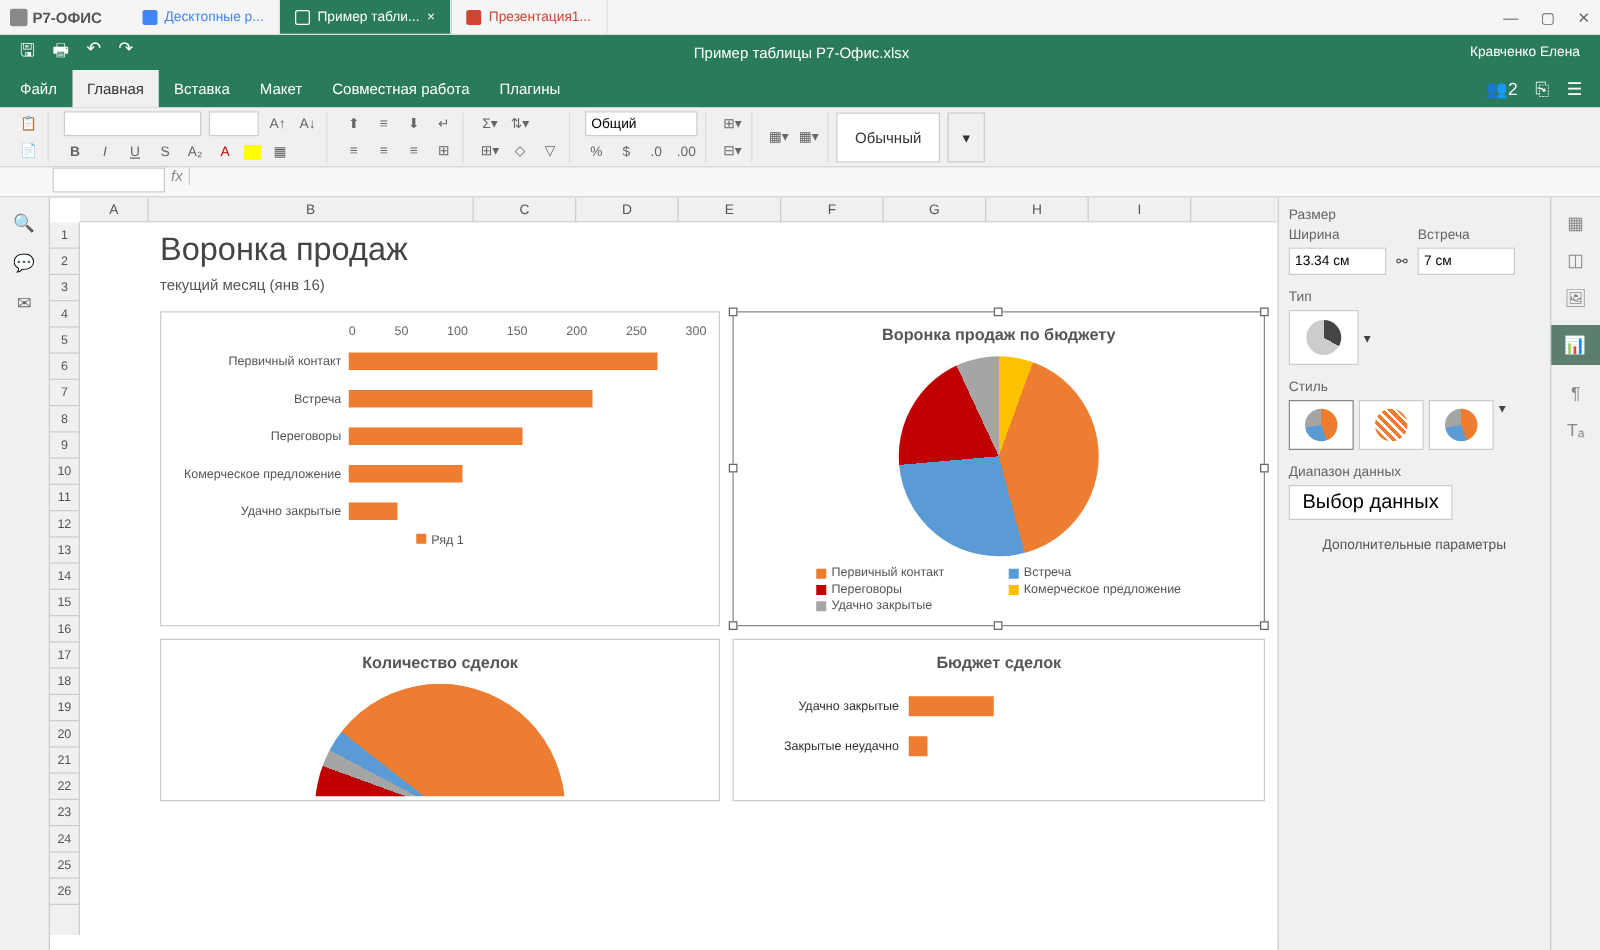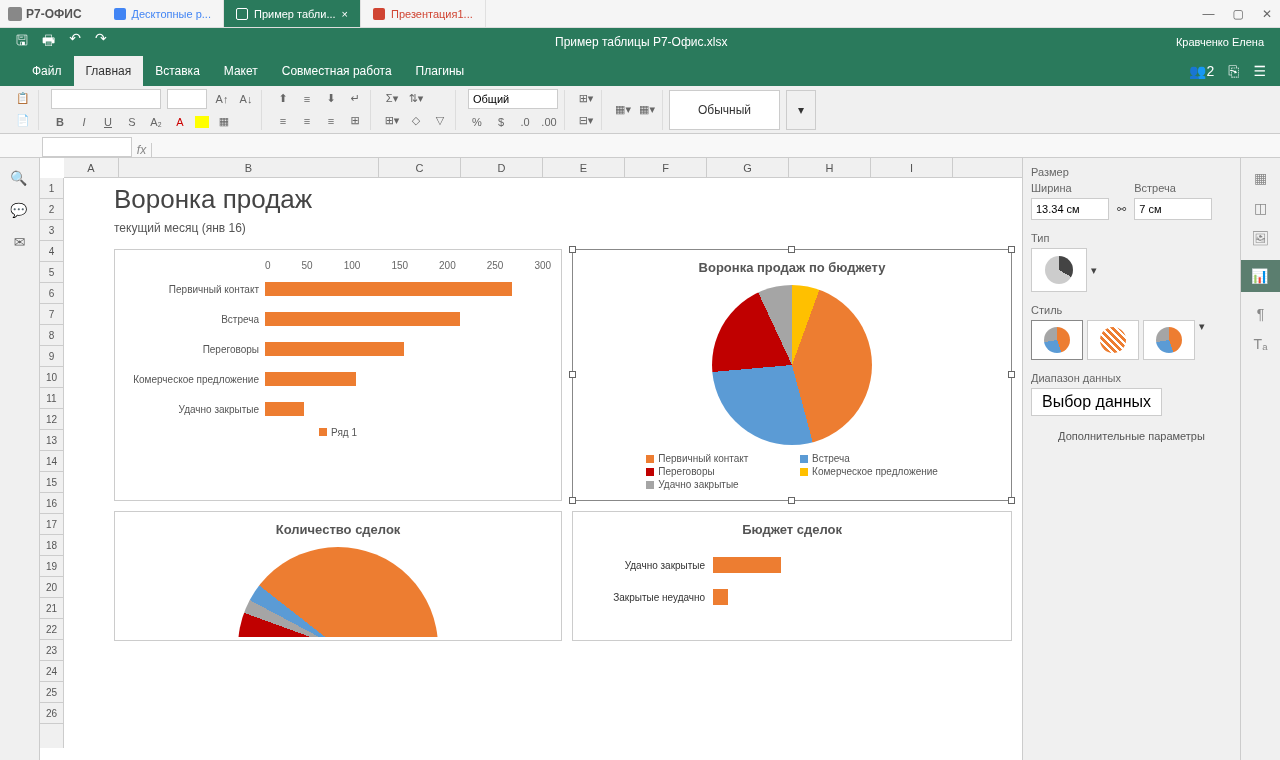--- a/index.html
+++ b/index.html
@@ -15,47 +15,47 @@
 .dt-icon{width:12px;height:12px;border-radius:2px}
 .dt-icon.blue{background:#4285f4}
 .dt-icon.green{background:#2a7a5c;border:1px solid #fff}
 .dt-icon.red{background:#d04432}
 .win-controls{margin-left:auto;display:flex;gap:18px;color:#666}
 .greenbar{background:#2a7a5c;color:#fff}
 .gb-top{height:28px;display:flex;align-items:center;padding:0 16px}
 .gb-icons{display:flex;gap:14px;font-size:14px}
 .doc-title{margin:0 auto;font-size:12px}
 .user-name{font-size:11px}
-.menubar{height:30px;display:flex;align-items:stretch;padding-left:20px}
+.menubar{height:30px;display:flex;align-items:stretch;padding-left:4px}
 .menu-item{padding:0 12px;display:flex;align-items:center;font-size:12px;cursor:pointer}
 .menu-item.active{background:#f0f0f0;color:#333}
 .menu-right{margin-left:auto;display:flex;align-items:center;gap:14px;padding-right:14px;font-size:14px}
 .toolbar{height:48px;background:#f0f0f0;border-bottom:1px solid #ccc;display:flex;align-items:center;padding:0 8px;gap:6px}
 .tb-group{display:flex;flex-direction:column;gap:4px;padding:0 6px;border-right:1px solid #ddd;height:40px;justify-content:center}
 .tb-row{display:flex;gap:6px;align-items:center}
 .tb-btn{width:18px;height:18px;display:flex;align-items:center;justify-content:center;color:#666;font-size:11px;cursor:pointer}
 .font-sel{border:1px solid #ccc;height:20px;width:110px;background:#fff;font-size:11px;padding:0 4px}
 .size-sel{border:1px solid #ccc;height:20px;width:40px;background:#fff;font-size:11px;padding:0 4px}
 .num-fmt{border:1px solid #ccc;height:20px;width:90px;background:#fff;font-size:11px;padding:0 4px}
-.style-btn{height:40px;border:1px solid #ccc;background:#fff;padding:0 28px;font-size:12px;display:flex;align-items:center}
+.style-btn{height:40px;border:1px solid #ccc;background:#fff;padding:0 14px;font-size:12px;display:flex;align-items:center}
 .style-btn.sel{background:#fce8b8;border-color:#d4a939}
-.fx-bar{height:24px;background:#f8f8f8;border-bottom:1px solid #ccc;display:flex;align-items:flex-end}
+.fx-bar{height:24px;background:#f8f8f8;border-bottom:1px solid #ccc;display:flex;align-items:flex-start}
 .cell-ref{width:90px;border:1px solid #ccc;height:20px;margin-left:42px;background:#fff;font-size:11px;padding:0 4px}
 .fx-label{width:20px;text-align:center;font-style:italic;color:#888;border-right:1px solid #ccc;padding:0 4px}
 .fx-input{flex:1;padding:0 6px}
 .main-area{display:flex;height:602px}
 .left-tools{width:40px;background:#f0f0f0;border-right:1px solid #ccc;display:flex;flex-direction:column;align-items:center;padding-top:12px;gap:16px;color:#666;font-size:14px}
 .sheet-area{flex:1;overflow:hidden;position:relative}
 .col-headers{height:20px;display:flex;background:#f0f0f0;border-bottom:1px solid #ccc;margin-left:24px}
 .col-h{border-right:1px solid #ccc;text-align:center;font-size:11px;color:#555;line-height:20px}
 .sheet-body{display:flex;height:570px}
 .row-headers{width:24px;background:#f0f0f0;border-right:1px solid #ccc}
 .row-h{height:21px;border-bottom:1px solid #ccc;text-align:center;font-size:10px;color:#555;line-height:21px}
 .cells{flex:1;position:relative;background:#fff}
-.dash{position:absolute;left:50px;top:6px;right:10px}
+.dash{position:absolute;left:64px;top:6px;right:10px}
 .dash h1{font-size:26px;font-weight:normal;color:#444;margin-bottom:6px}
 .period-label{font-size:11px;color:#777;font-weight:bold}
 .period-val{font-size:12px;color:#555;margin-top:2px}
 .chart-grid{display:grid;grid-template-columns:1fr 1fr;gap:10px;margin-top:14px}
 .chart-box{border:1px solid #ccc;background:#fff;padding:10px;position:relative}
 .chart-box.selected{border:1px solid #888}
 .sel-handle{position:absolute;width:7px;height:7px;background:#fff;border:1px solid #666}
 .chart-title{text-align:center;font-size:13px;font-weight:bold;color:#555;margin-bottom:10px}
 .bar-axis{display:flex;font-size:10px;color:#666;margin-left:140px;gap:31px;margin-bottom:6px}
 .bar-row{display:flex;align-items:center;height:24px;margin-bottom:6px}

